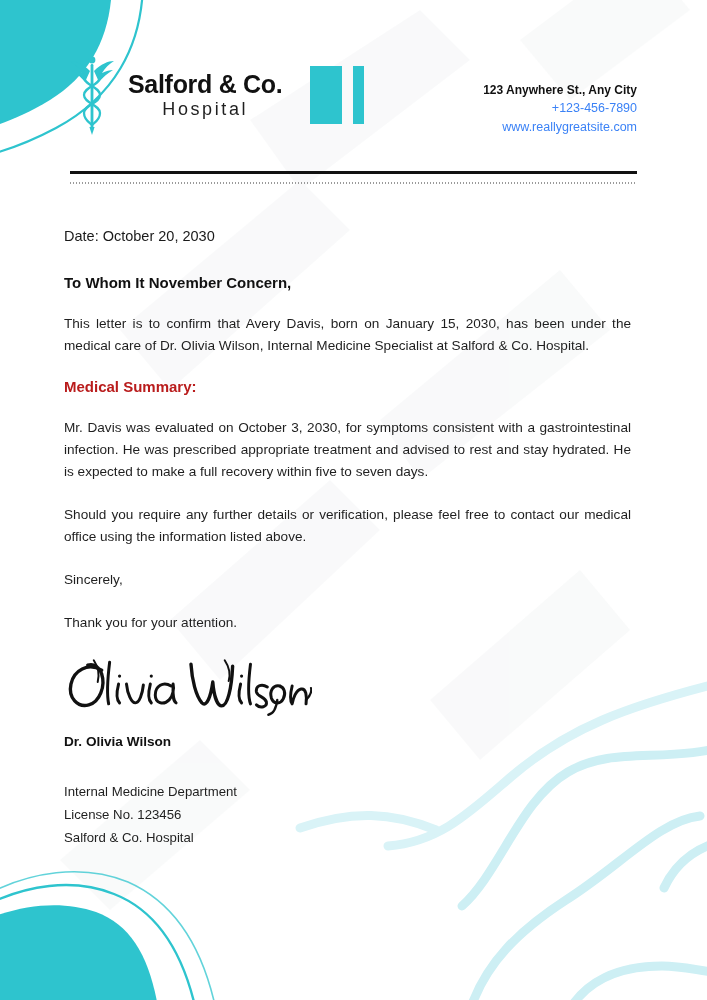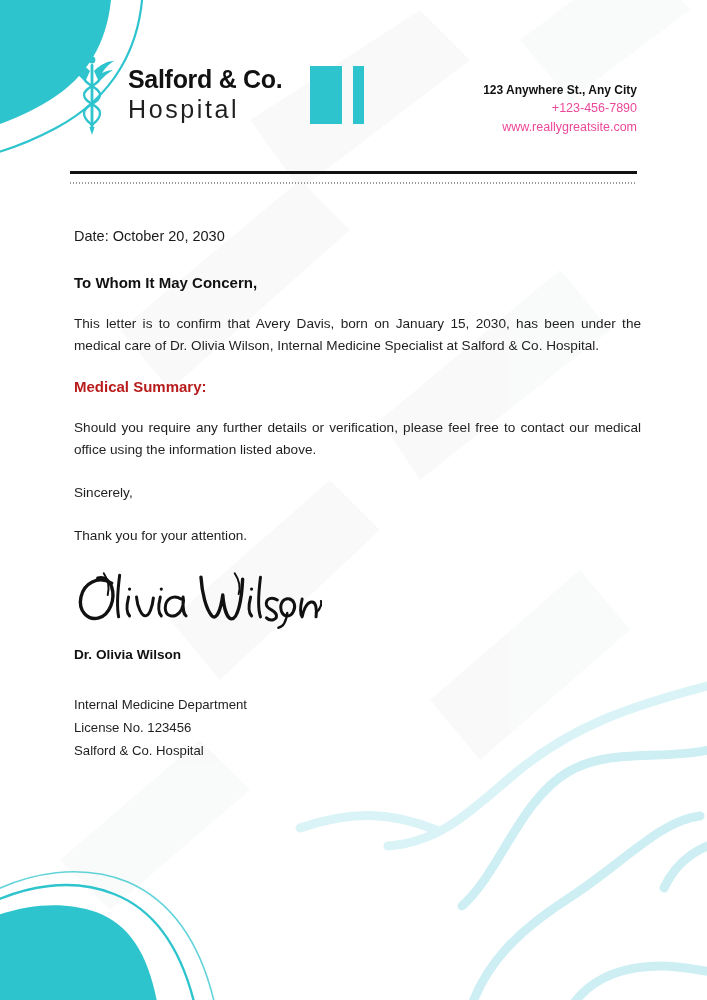--- a/index.html
+++ b/index.html
@@ -26,43 +26,43 @@
   }
   .brand { display:flex; align-items:center; }
   .caduceus { width:44px; height:80px; flex:0 0 44px; margin-right:14px; }
   .caduceus svg { display:block; width:44px; height:80px; }
   .brand-words { display:flex; flex-direction:column; }
   .brand-name {
     font-size:25px; font-weight:bold; letter-spacing:-0.3px;
     line-height:1.12; color:#111111; white-space:nowrap;
   }
   .brand-sub {
-    font-size:25px; font-weight:400; letter-spacing:2.6px;
-    line-height:1.3; color:#1f1f1f; text-align:left; white-space:nowrap;
+    font-size:18px; font-weight:400; letter-spacing:2.6px;
+    line-height:1.3; color:#1f1f1f; text-align:center; white-space:nowrap;
   }
   .bars { display:flex; align-items:center; margin-left:28px; }
   .bar-wide { width:32px; height:58px; background:#2ec4ce; }
   .bar-narrow { width:11px; height:58px; background:#2ec4ce; margin-left:11px; }
   .contact { text-align:right; line-height:1.45; }
   .contact .addr { font-size:12px; font-weight:bold; color:#111111; white-space:nowrap;margin-top:27px; }
-  .contact .phone, .contact .web { font-size:12.5px; font-weight:400; color:#ec4899; white-space:nowrap; }
+  .contact .phone, .contact .web { font-size:12.5px; font-weight:400; color:#3b82f6; white-space:nowrap; }
 
   
   .rule-solid {
     position:absolute; left:70px; top:171px; width:567px; height:2.5px;
     background:#111111;
   }
   .rule-dotted {
     position:absolute; left:70px; top:182px; width:567px; height:2px;
     background-image:linear-gradient(to right, #9a9a9a 0 1.4px, transparent 1.4px 3px);
     background-size:3px 2px; background-repeat:repeat-x;
   }
 
   
-  .body { position:absolute; left:74px; top:228px; width:567px; }
+  .body { position:absolute; left:64px; top:228px; width:567px; }
   .date { font-size:14.5px; color:#1a1a1a; margin-bottom:30px; }
   .salutation { font-size:15px; font-weight:bold; color:#111111; margin-bottom:22px; }
   p.para {
     font-size:13.6px; line-height:1.62; color:#1f1f1f;
     text-align:justify; text-justify:inter-word;
     margin-bottom:21px;
   }
   .section-head {
     font-size:15px; font-weight:bold; color:#b91c1c;
     margin-top:16px; margin-bottom:22px;
@@ -166,26 +166,27 @@
     </div>
   </div>
 
   <div class="rule-solid"></div>
   <div class="rule-dotted"></div>
 
   <div class="body">
 
     <div class="date">Date: October 20, 2030</div>
 
-    <div class="salutation">To Whom It May Concern,</div>
+    <div class="salutation">To Whom It November Concern,</div>
 
     <p class="para">This letter is to confirm that Avery Davis, born on January 15, 2030, has been under the medical care of Dr. Olivia Wilson, Internal Medicine Specialist at Salford &amp; Co. Hospital.</p>
 
     <div class="section-head">Medical Summary:</div>
 
+    <p class="para">Mr. Davis was evaluated on October 3, 2030, for symptoms consistent with a gastrointestinal infection. He was prescribed appropriate treatment and advised to rest and stay hydrated. He is expected to make a full recovery within five to seven days.</p>
 
     <p class="para">Should you require any further details or verification, please feel free to contact our medical office using the information listed above.</p>
 
     <div class="plain">Sincerely,</div>
 
     <div class="plain">Thank you for your attention.</div>
 
     <div class="sig-wrap">
       <svg viewBox="0 0 250 62" width="248" height="62" xmlns="http://www.w3.org/2000/svg" aria-label="Olivia Wilson signature">
         <g fill="none" stroke="#111111" stroke-linecap="round" stroke-linejoin="round">

